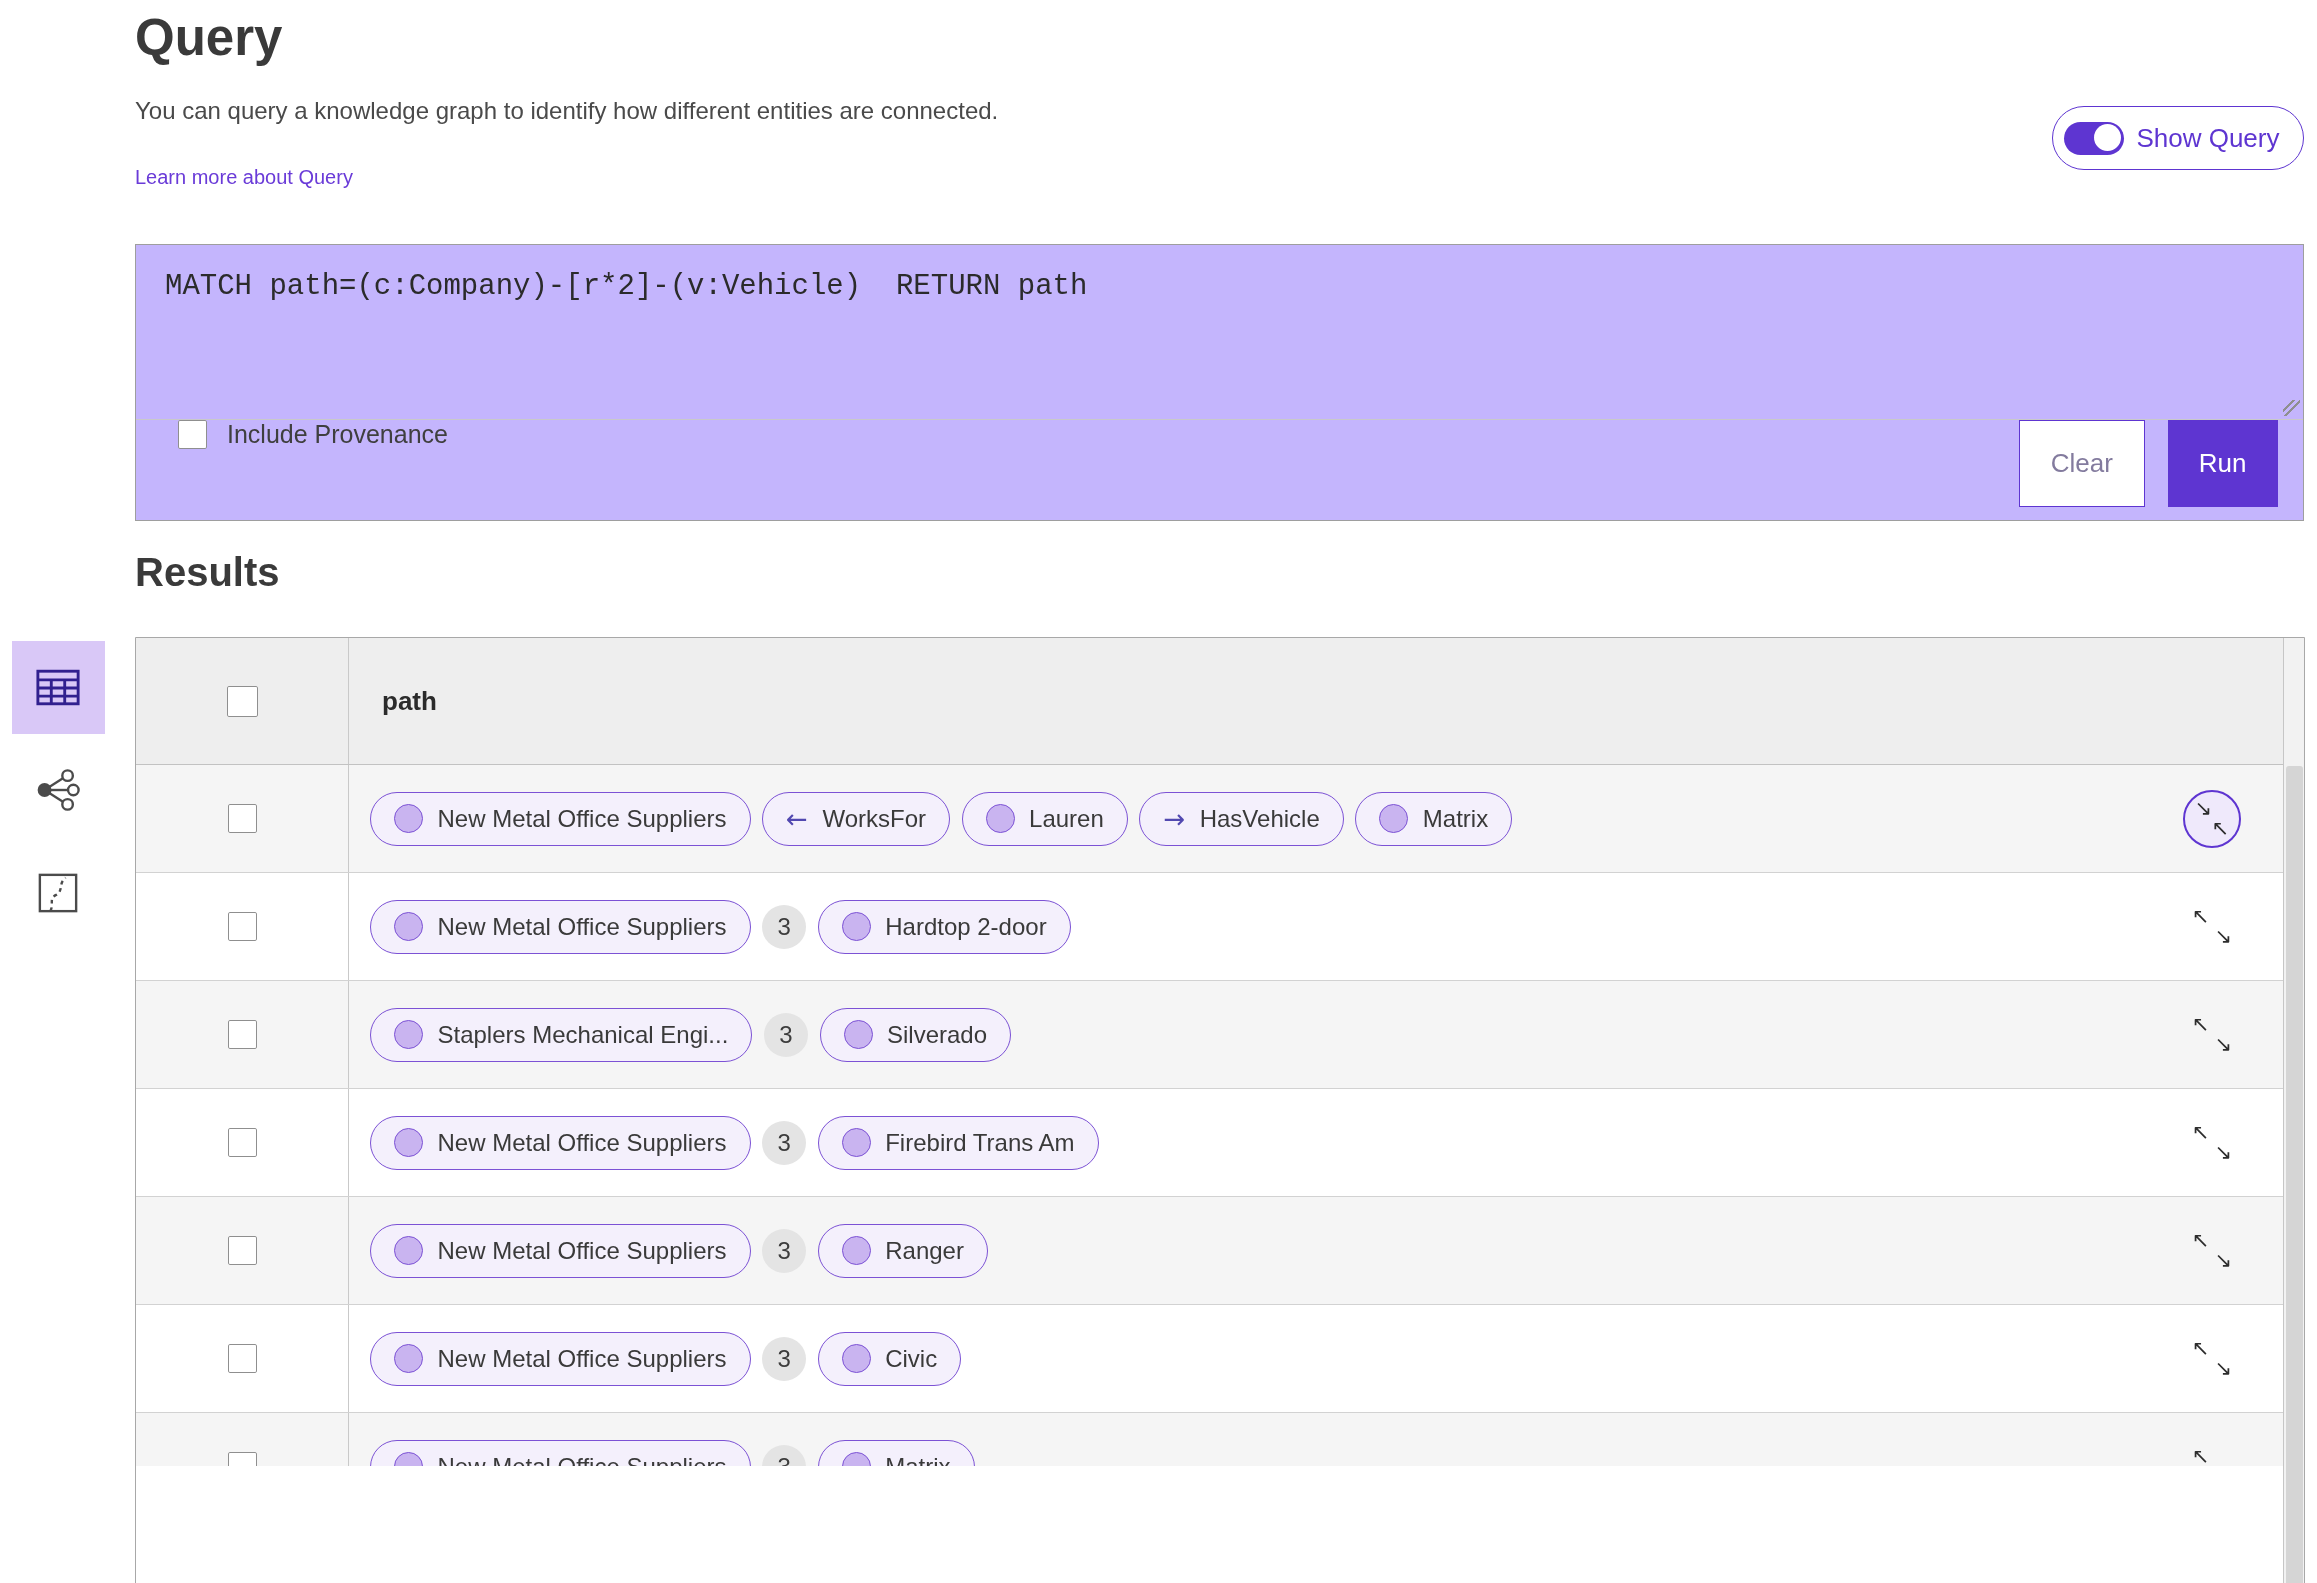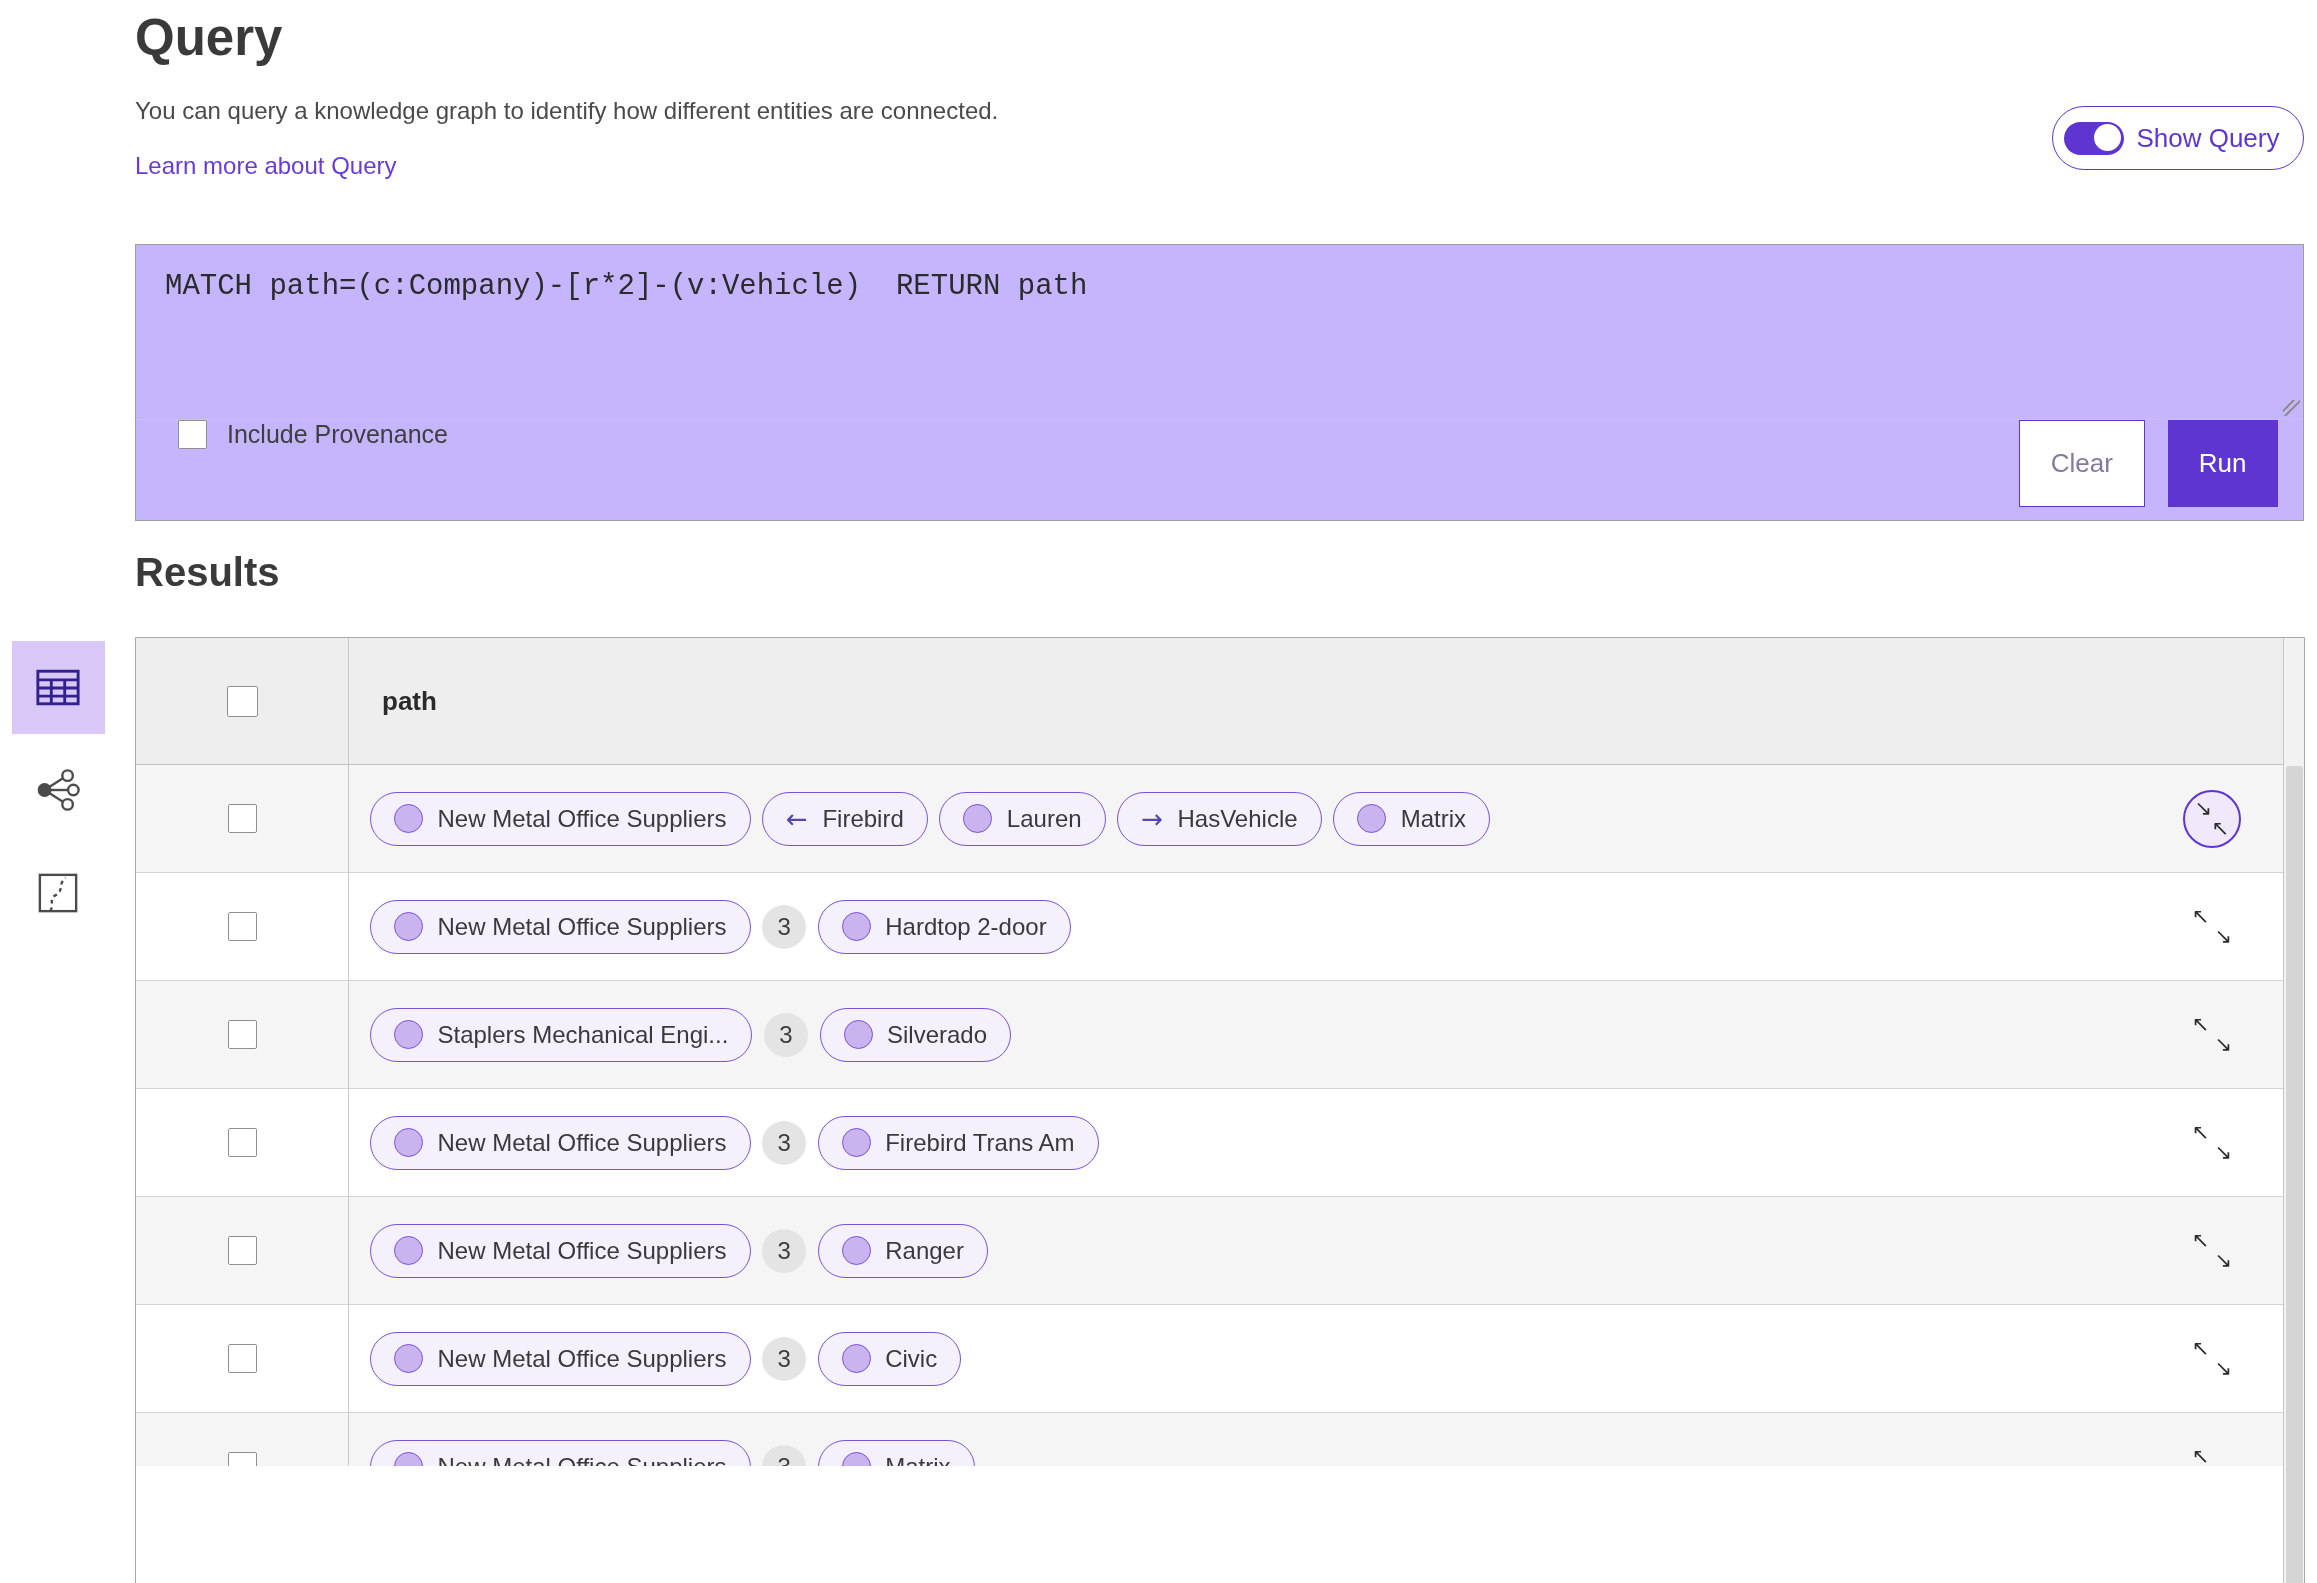--- a/index.html
+++ b/index.html
@@ -3,21 +3,21 @@
 <meta charset="utf-8">
 <style>
   html,body{margin:0;padding:0}
   body{
     width:2317px;height:1583px;position:relative;overflow:hidden;
     background:#fff;font-family:"Liberation Sans",sans-serif;color:#3a3a3a;
   }
   
   .h1{position:absolute;left:135px;top:7.7px;font-size:51px;font-weight:700;color:#3a3a3a;margin:0}
   .desc{position:absolute;left:135px;top:97px;font-size:24px;color:#4a4a4a;margin:0}
-  .learn{position:absolute;left:135px;top:152px;font-size:24px;color:var(--link,#6A3BD8);text-decoration:none;cursor:pointer}
+  .learn{position:absolute;left:135px;top:166px;font-size:20px;color:var(--link,#6A3BD8);text-decoration:none;cursor:pointer}
   .show-query{
     position:absolute;top:106px;right:13.5px;height:64px;box-sizing:border-box;
     border:1.9px solid var(--accent,#5E35D1);border-radius:35px;background:#fff;
     display:flex;align-items:center;gap:12.6px;padding:0 23px 0 10.6px;cursor:pointer;
   }
   .switch{width:60px;height:33px;background:var(--accent,#5E35D1);border-radius:17.4px;position:relative;flex:none}
   .knob{position:absolute;right:2.9px;top:2.9px;width:27px;height:27px;background:#fff;border-radius:50%}
   .switch-label{font-size:26px;color:var(--accent,#5E35D1)}
 
   
@@ -153,21 +153,21 @@
         <div class="cell-check">
           <input class="cb" type="checkbox" style="">
         </div>
         <div class="cell-content">
           <span class="pill">
             <span class="dot"></span>
             <span class="plabel">New Metal Office Suppliers</span>
           </span>
           <span class="pill">
             <span class="arrow">←</span>
-            <span class="plabel">Firebird</span>
+            <span class="plabel">WorksFor</span>
           </span>
           <span class="pill">
             <span class="dot"></span>
             <span class="plabel">Lauren</span>
           </span>
           <span class="pill">
             <span class="arrow">→</span>
             <span class="plabel">HasVehicle</span>
           </span>
           <span class="pill">

